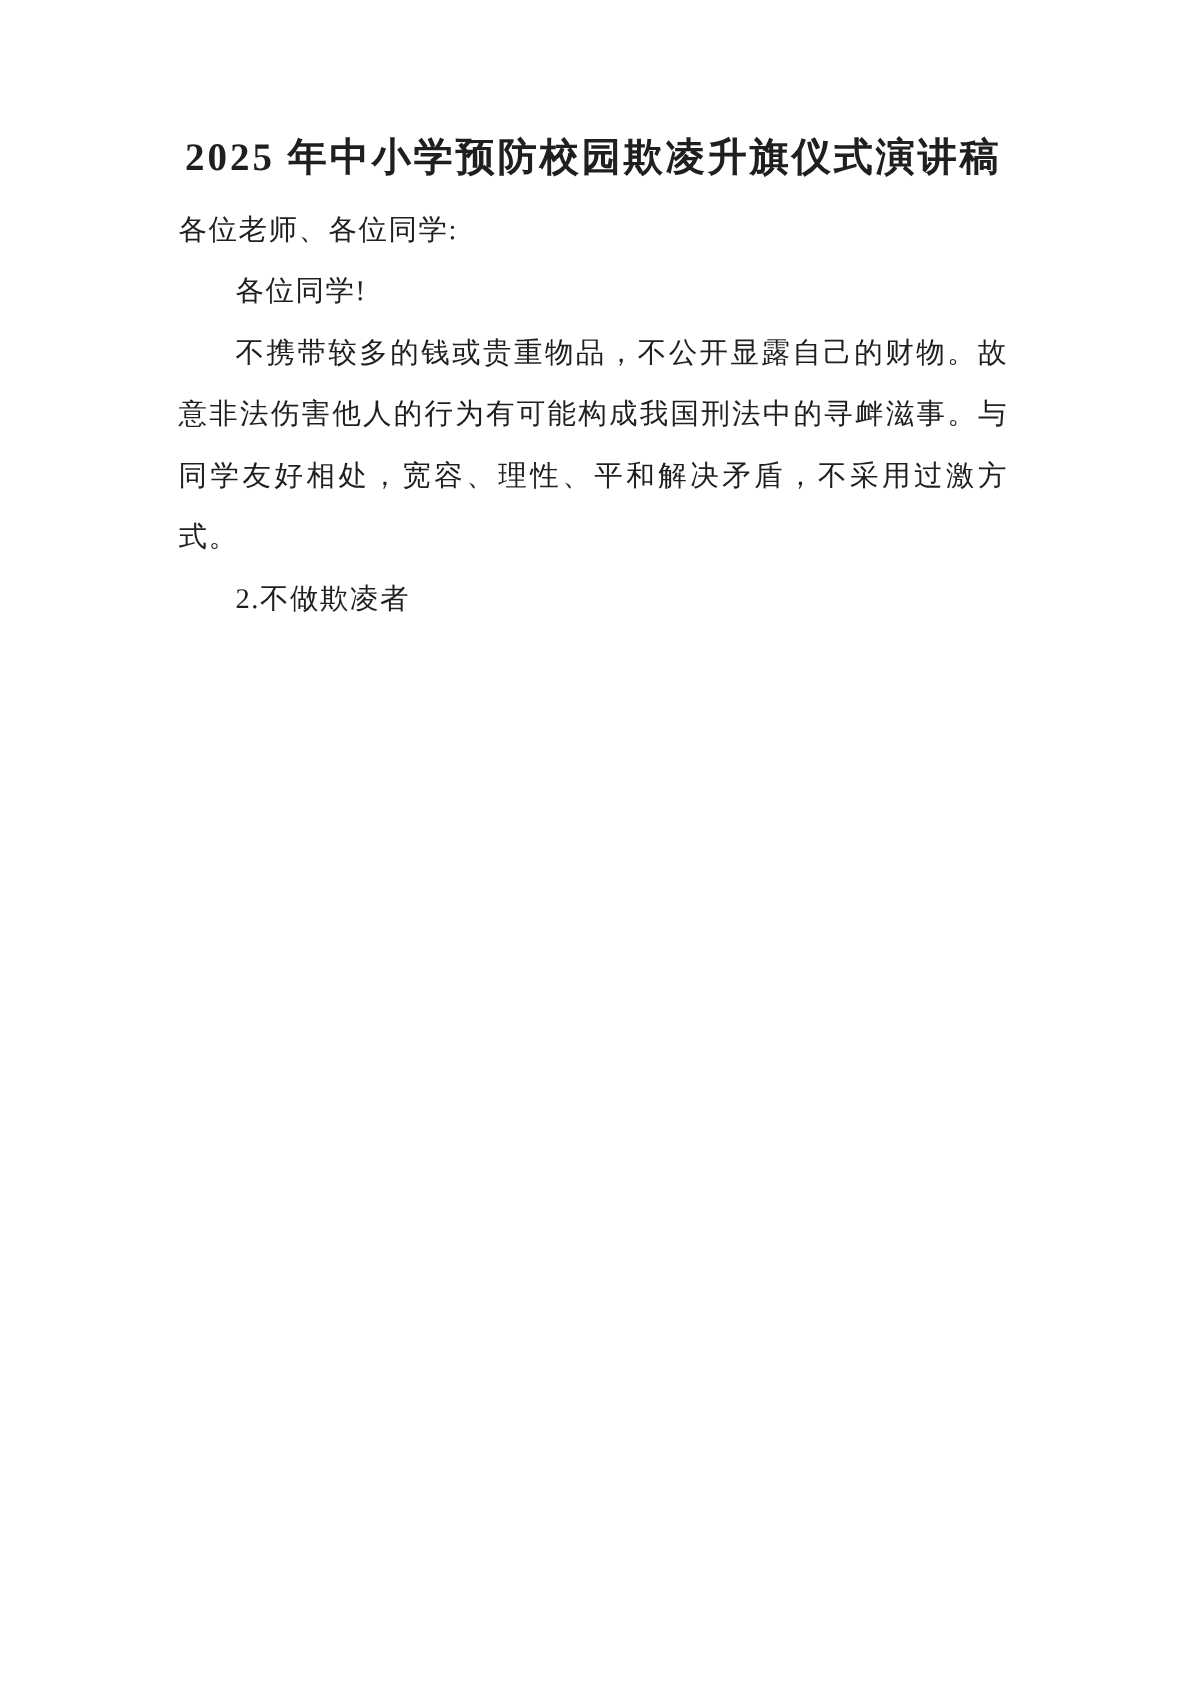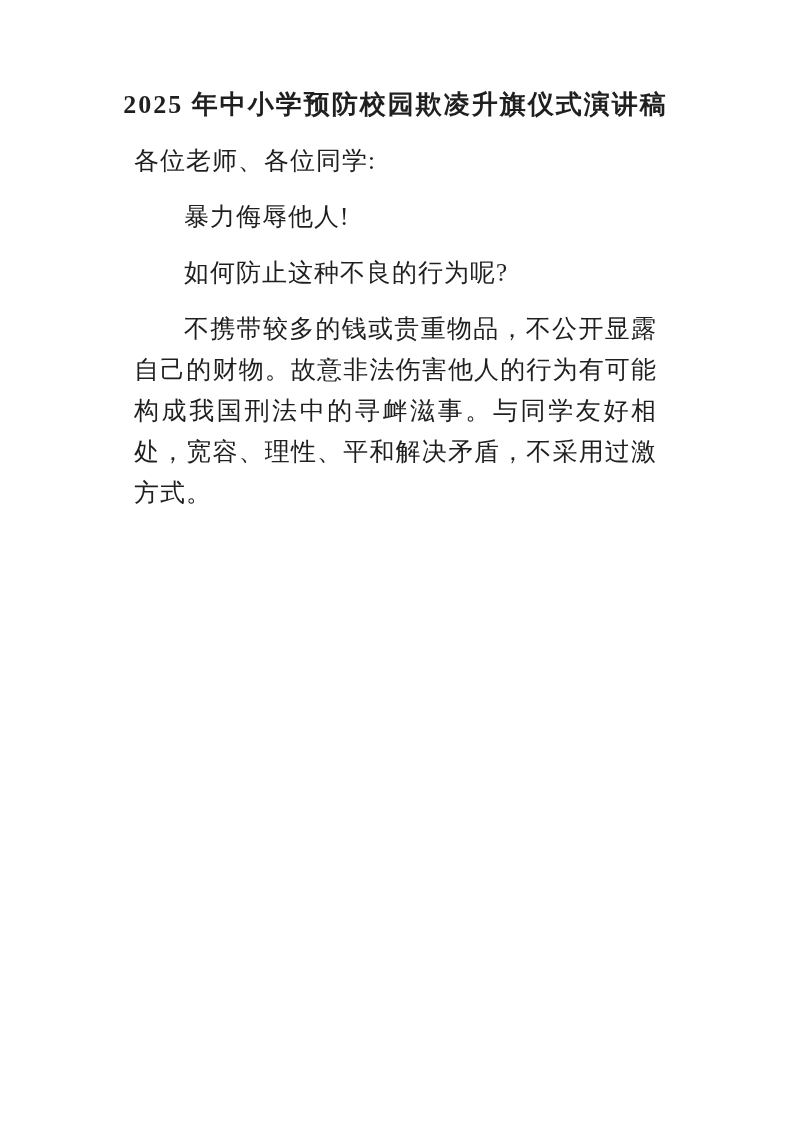--- a/index.html
+++ b/index.html
@@ -22,43 +22,43 @@
   .doc-title {
     margin: 0 0 8px 0;
     font-size: 26px;
     font-weight: bold;
     line-height: 40px;
     letter-spacing: 2px;
     text-align: center;
     white-space: nowrap;
   }
   .para {
-    margin: 15px;
-    font-size: 25px;
+    margin: 0;
+    font-size: 19px;
     line-height: 41px;
     letter-spacing: 1px;
     text-align: justify;
     text-justify: inter-character;
     text-indent: 2em;
   }
   .para.no-indent {
     text-indent: 0;
   }
 </style>
 </head>
 <body>
 
 <div class="page">
   <h1 class="doc-title">2025 年中小学预防校园欺凌升旗仪式演讲稿</h1>
 
   <p class="para no-indent">各位老师、各位同学:</p>
 
-  <p class="para">暴力侮辱他人!</p>
+  <p class="para">各位同学!</p>
 
 
 
-  <p class="para">如何防止这种不良的行为呢?</p>
 
 
   <p class="para">不携带较多的钱或贵重物品，不公开显露自己的财物。故意非法伤害他人的行为有可能构成我国刑法中的寻衅滋事。与同学友好相处，宽容、理性、平和解决矛盾，不采用过激方式。</p>
 
+  <p class="para">2.不做欺凌者</p>
 
 </div>
 
 </body></html>

